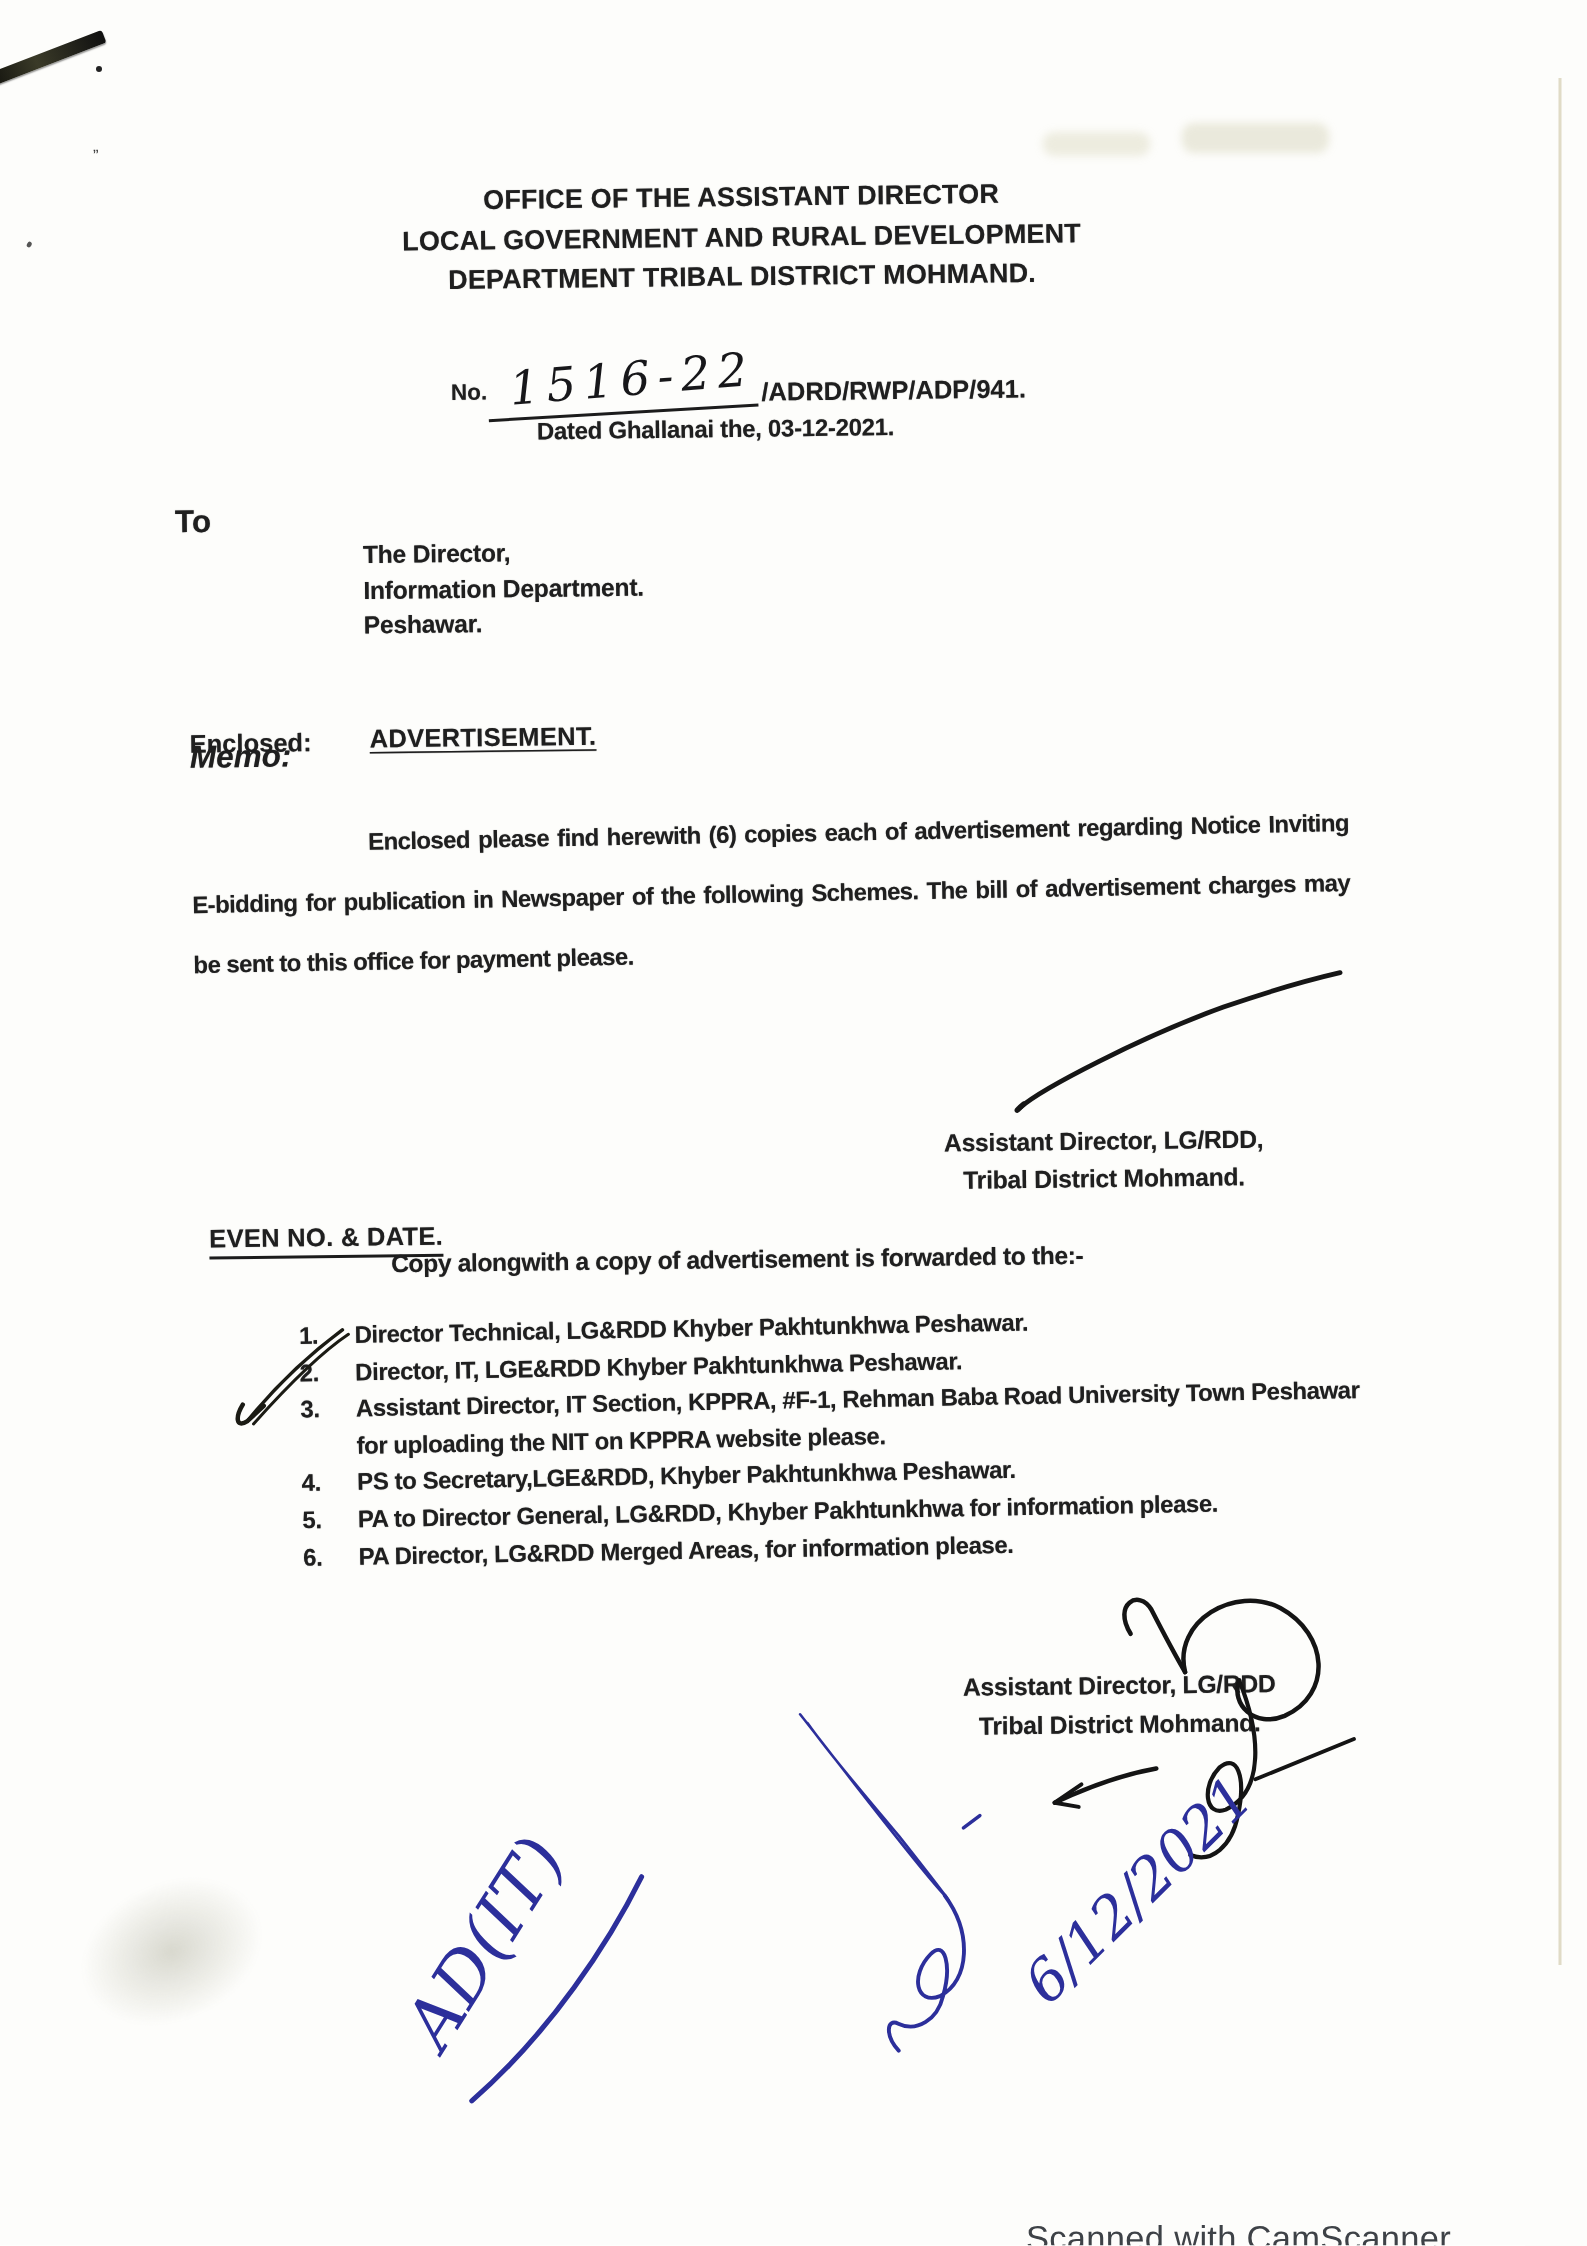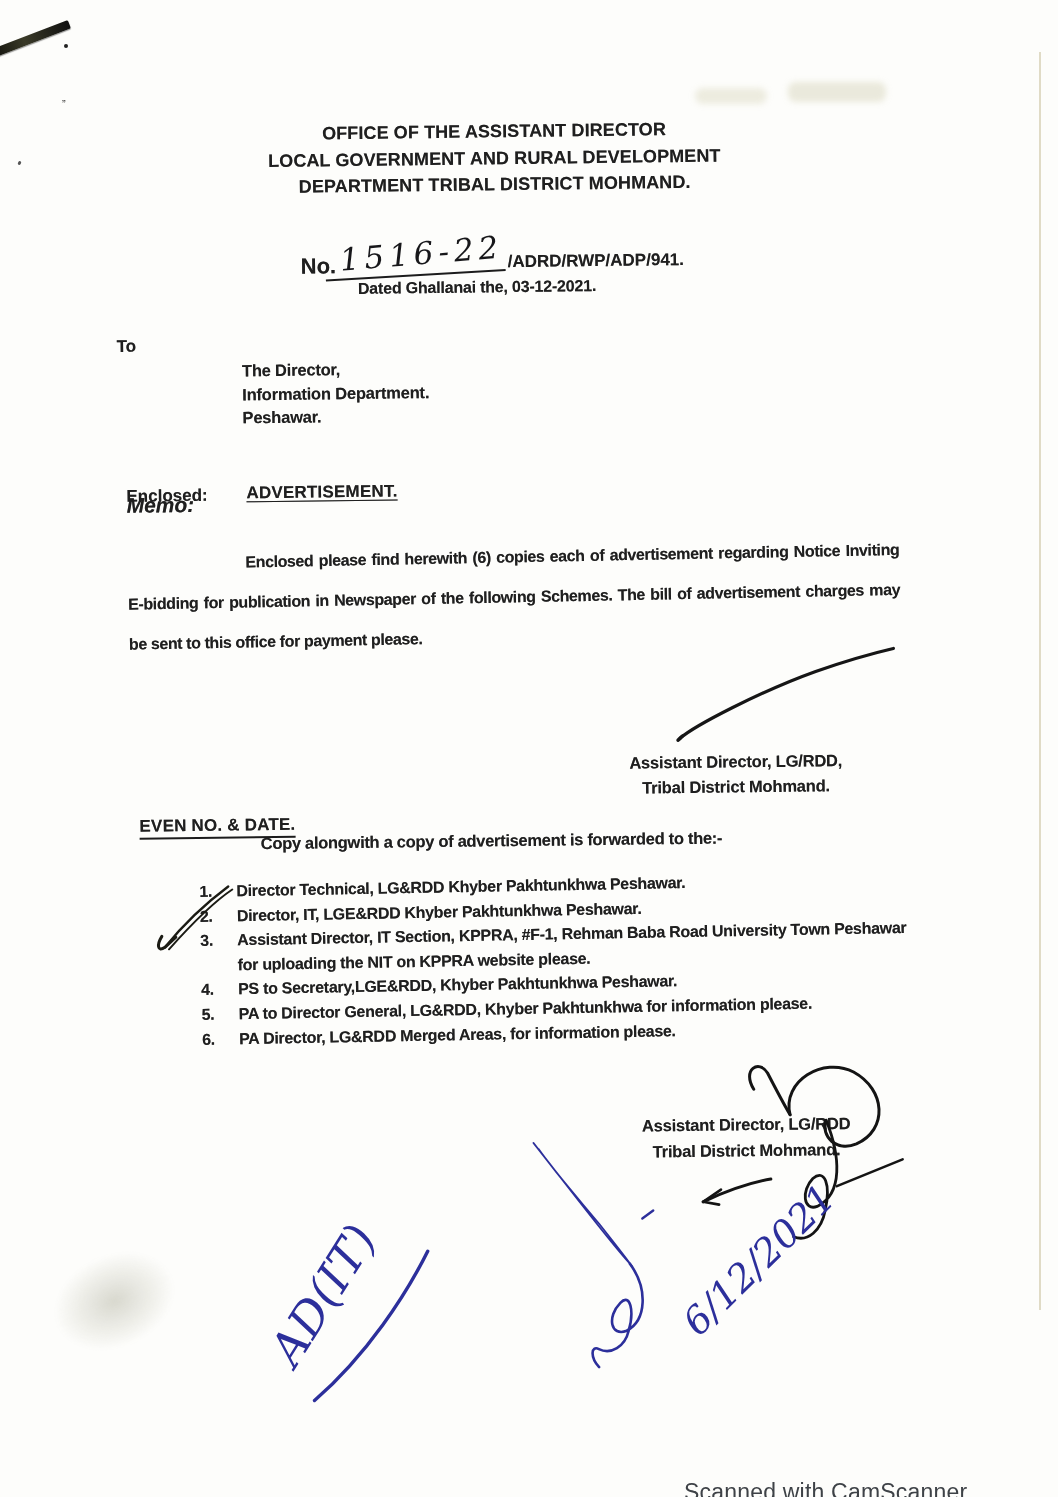--- a/index.html
+++ b/index.html
@@ -5,28 +5,28 @@
   html,body{margin:0;padding:0;background:#ffffff;}
   .page{position:relative;width:1058px;height:1497px;background:#fdfdfb;overflow:hidden;
         font-family:"Liberation Sans",sans-serif;}
   .content{position:absolute;left:0;top:0;width:1058px;height:1497px;
            transform:rotate(-0.7deg);transform-origin:520px 620px;}
   .t{position:absolute;white-space:nowrap;}
   .ink{color:#1f1f1f;text-shadow:0 0 0.6px rgba(25,25,25,0.55);}
   .b{font-weight:bold;}
   .letterhead{left:250px;top:118px;width:500px;text-align:center;
               font-size:18px;line-height:26.5px;letter-spacing:0.1px;}
-  .no-label{left:305px;top:251px;font-size:22px;}
+  .no-label{left:305px;top:251px;font-size:15px;}
   .hand-no{left:344px;top:234px;font-family:"DejaVu Serif",serif;font-style:italic;
            font-size:31px;letter-spacing:5px;transform:rotate(-4deg);color:#17171a;}
   .no-underline{left:330px;top:273px;width:180px;height:2.4px;background:#1c1c1c;
                 transform:rotate(-2.6deg);}
   .ref-suffix{left:512px;top:252px;font-size:17px;}
   .dated{left:362px;top:278px;font-size:16px;letter-spacing:-0.2px;}
-  .to-label{left:120px;top:332px;font-size:17px;}
+  .to-label{left:120px;top:332px;font-size:21px;}
   .addr{left:245px;top:356px;font-size:16.5px;line-height:23.5px;letter-spacing:-0.2px;}
   .subj-label{left:128px;top:482px;font-size:17px;}
   .subj-value{left:248px;top:480px;font-size:17px;text-decoration:underline;
               text-underline-offset:3px;letter-spacing:0.2px;}
   .memo-label{left:128px;top:489px;font-size:21px;font-style:italic;}
   .body-par{left:128px;top:540px;width:772px;font-size:16px;line-height:40px;
             text-align:justify;text-indent:118px;letter-spacing:-0.4px;white-space:normal;
             transform:rotate(-0.4deg);transform-origin:0 0;}
   .sig1{left:600px;top:752px;width:268px;text-align:center;font-size:16.5px;
         line-height:25px;letter-spacing:-0.2px;}

